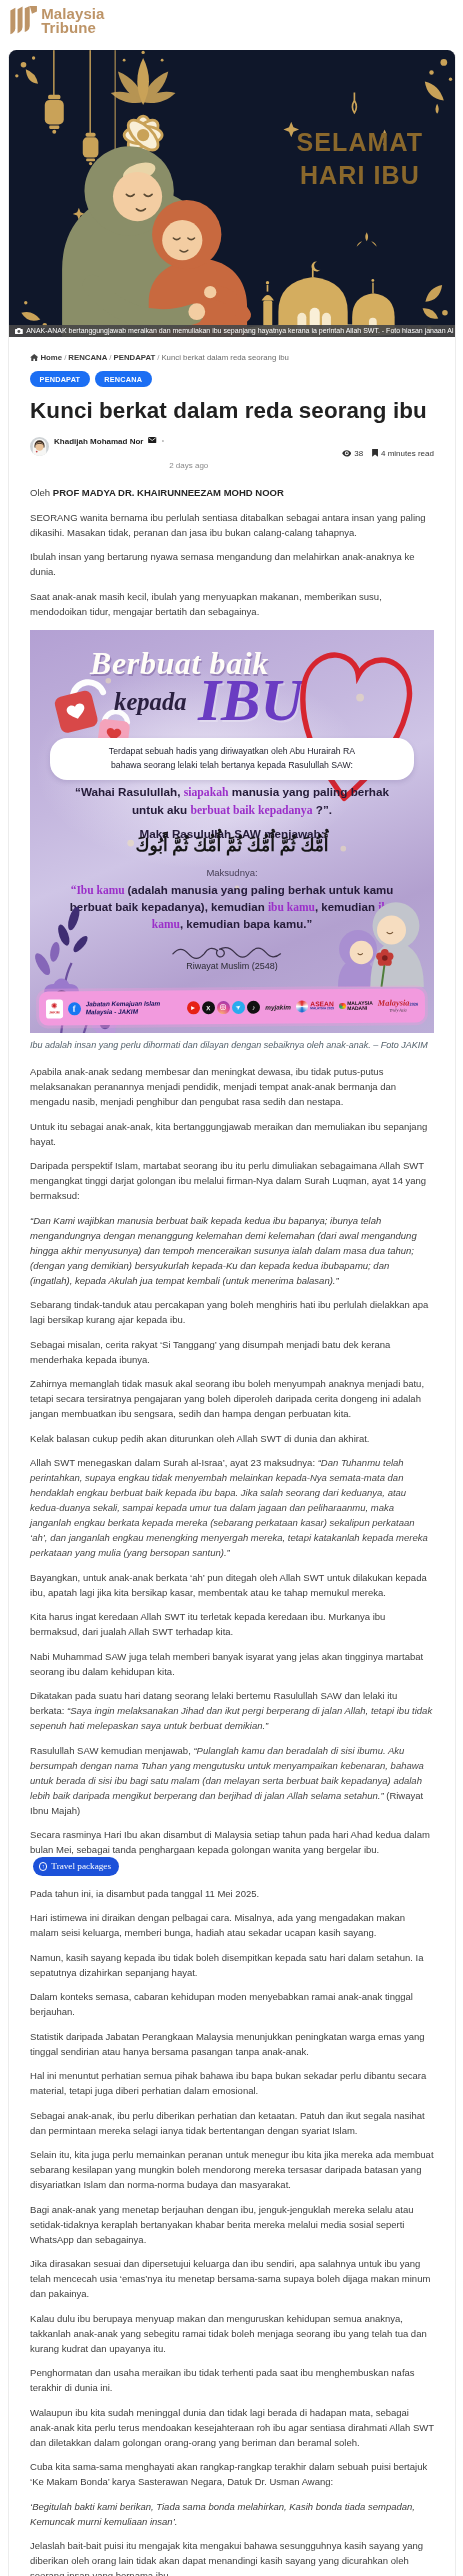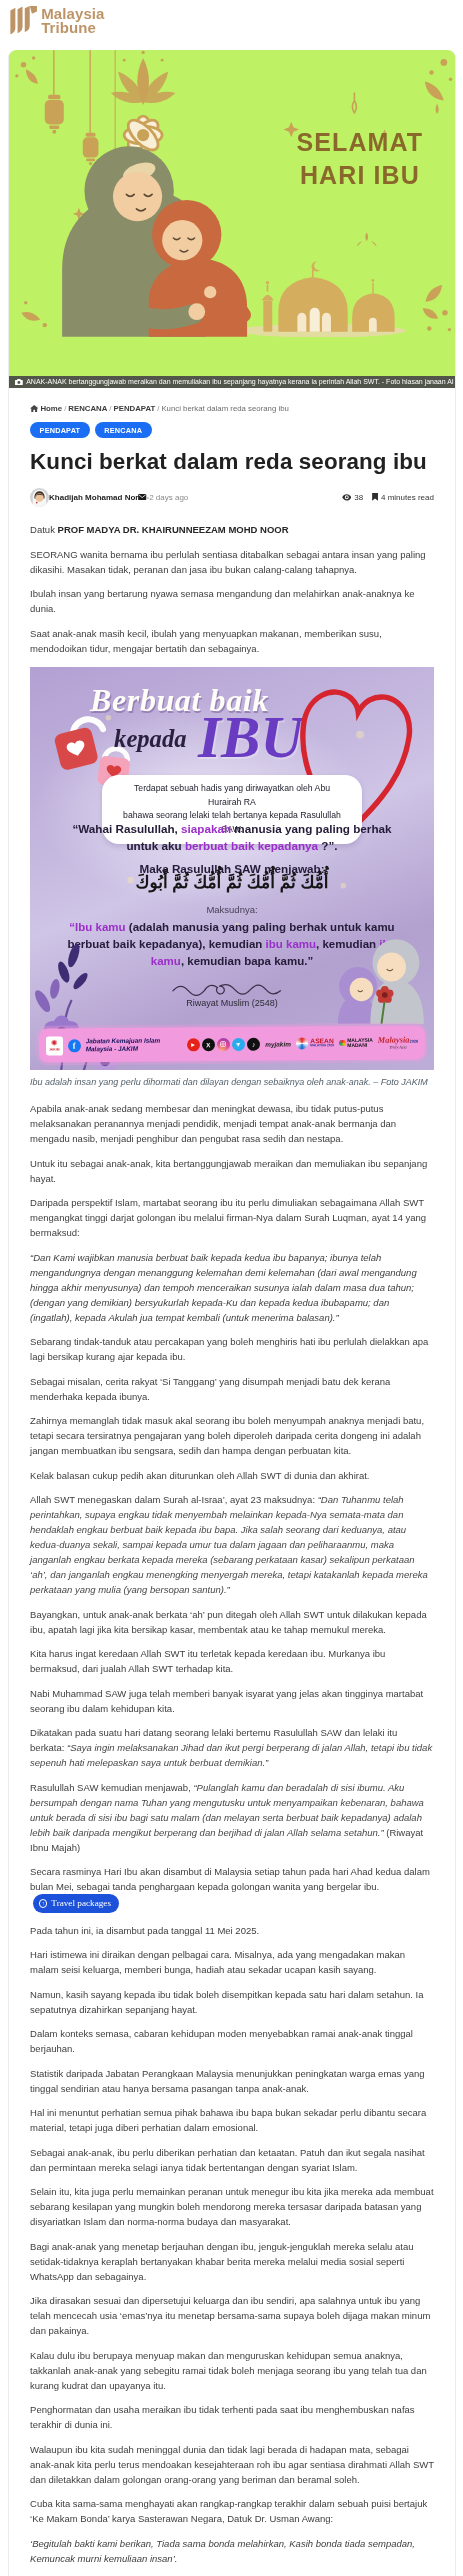--- a/index.html
+++ b/index.html
@@ -9,46 +9,46 @@
   
   .site-header { height:50px; padding:5.6px 0 0 6.7px; }
   .logo { display:flex; align-items:flex-start; gap:4.5px; cursor:pointer; }
   .logo-text { color:#bd9467; font-weight:bold; font-size:15px; line-height:0.98; letter-spacing:0.1px; padding-top:1.1px; }
   .logo-text span { display:block; }
 
   
   .article-card { margin:0 8.4px; border:0.6px solid #ececec; border-top:none; border-radius:7.8px 7.8px 0 0; }
 
   
-  .hero { position:relative; height:338px; border-radius:7.3px 7.3px 0 0; overflow:hidden; background:#bef264; }
+  .hero { position:relative; height:287px; border-radius:7.3px 7.3px 0 0; overflow:hidden; background:#0f172a; }
   .hero svg.hero-art { position:absolute; inset:0; }
   .hero-title { position:absolute; left:275px; top:76px; width:151px; text-align:center;
     color:#8a682c; font-weight:800; font-size:25px; letter-spacing:1.1px; line-height:1.32; }
   .hero-caption { position:absolute; left:0; right:0; bottom:0; height:12.3px; background:rgba(72,72,72,0.92);
     color:#fff; font-size:7px; display:flex; align-items:center; gap:3.4px; padding:0 5.6px; white-space:nowrap; }
 
   
   .content { padding:15.7px 20.7px 39px; }
 
   .breadcrumb { display:flex; align-items:center; gap:2px; font-size:7.8px; color:#8a8a8a; margin-bottom:9.5px; flex-wrap:nowrap; }
   .breadcrumb .crumb-link { color:#3a3a3a; font-weight:bold; text-decoration:none; cursor:pointer; }
   .breadcrumb .crumb-current { color:#6d6d6d; font-weight:normal; }
   .breadcrumb .sep { color:#9a9a9a; }
 
   .tags { display:flex; gap:5px; margin-bottom:9px; }
   .tag { background:#1b6ef3; color:#fff; font-weight:bold; font-size:7.3px; letter-spacing:0.2px;
     border-radius:558px; padding:3.4px 9.5px 3.9px; cursor:pointer; }
 
   h1.article-title { font-size:22.4px; line-height:1.3; color:#212121; letter-spacing:0.1px; margin:1.1px 0 11.2px; font-weight:bold; }
 
-  .meta { display:flex; align-items:center; margin-bottom:15.7px; font-size:8px; color:#4a4a4a; }
+  .meta { display:flex; gap:5px; margin-bottom:15.7px; font-size:8px; color:#4a4a4a; }
   .avatar { width:19px; height:19px; border-radius:50%; overflow:hidden; flex:0 0 auto; cursor:pointer; }
   .author-name { font-weight:bold; color:#1f1f1f; cursor:pointer; }
   .meta .dot { color:#b5b5b5; font-size:6.7px; }
-  .meta .posted { color:#8a8a8a; }
+  .meta .posted { color:#8a8a8a;margin-top:24px; }
   .meta-right { margin-left:auto; display:flex; align-items:center; gap:9px; color:#353535; }
   .meta-right .stat { display:flex; align-items:center; gap:2.8px; }
 
   .para { font-size:9.5px; line-height:15px; color:#3e3e3e; margin:0 0 9.5px; }
   .para.italic { font-style:italic; }
   .para b { color:#262626; }
   .para i { color:#474747; }
 
   .travel-pill { display:inline-flex; align-items:center; gap:3.9px; background:#1c51d9; color:#fff;
     border-radius:558px; padding:1.7px 8.4px 2.2px 5.6px; font-family:"Liberation Serif", serif; font-size:9.2px;
@@ -62,27 +62,27 @@
       radial-gradient(ellipse 235px 145px at 42% 34%, rgba(243,240,250,0.75), rgba(243,240,250,0) 70%),
       linear-gradient(158deg, #b3a0d3 0%, #c5b8df 34%, #cfc5e6 48%, #b2a0cf 74%, #bcaed8 100%);
   }
   .poster [data-abs] { position:absolute; }
   .pd-title1 { left:60px; top:14.5px; font-family:"Liberation Serif", serif; font-style:italic; font-weight:bold;
     font-size:32px; color:#fffdf8; text-shadow:1.1px 1.7px 0 rgba(104,76,140,0.45); letter-spacing:0.6px; }
   .pd-kepada { left:84px; top:58px; font-family:"Liberation Serif", serif; font-style:italic; font-weight:bold;
     font-size:24.6px; color:#2a2040; }
   .pd-ibu { left:168px; top:36px; font-family:"Liberation Serif", serif; font-style:italic; font-weight:bold;
     font-size:59px; color:#6a3cc2; text-shadow:1.7px 1.7px 0 rgba(255,255,255,0.25); }
-  .pd-box { left:50%; transform:translateX(-50%); top:108px; width:260px; background:#fff; border-radius:17px;
+  .pd-box { left:50%; transform:translateX(-50%); top:108px; width:364px; background:#fff; border-radius:17px;
     padding:7.3px 14.5px; text-align:center; font-size:8.7px; line-height:1.55; color:#1d1d2b;
     box-shadow:0 2.2px 5.6px rgba(80,60,120,0.18); }
   .pd-box span { display:block; }
   .pd-quote { left:50%; transform:translateX(-50%); top:154px; width:324px; text-align:center;
     font-weight:bold; font-size:11.7px; line-height:1.45; color:#241b38; }
-  .pd-quote .hl, .pd-trans .hl { color:#9b2fc9; }
+  .pd-quote .hl, .pd-trans .hl { color:#9b2fc9;font-family:Liberation Serif, serif; }
   .pd-answer { margin-top:6px; }
   .pd-arabic { left:0; right:0; top:205px; text-align:center; direction:rtl; font-size:17px; font-weight:bold; color:#151515; }
   .pd-maksud { left:0; right:0; top:237px; text-align:center; font-size:9.5px; color:#473f56; }
   .pd-trans { left:50%; transform:translateX(-50%); top:252px; width:335px; text-align:center;
     font-weight:bold; font-size:11.5px; line-height:1.45; color:#241b38; }
   .pd-squig { left:50%; transform:translateX(-50%); top:316px; }
   .pd-source { left:0; right:0; top:331px; text-align:center; font-size:9px; color:#2c2c34; }
   .pd-flowers { left:-3.4px; bottom:-4.5px; z-index:1; }
   .pd-figures { right:1.1px; bottom:46px; z-index:2; }
 
@@ -335,21 +335,21 @@
             <svg width="6.1" height="7.8" viewBox="0 0 12 16" fill="#2f2f2f">
                 <path d="M0 0 H12 V16 L6 11.5 L0 16 Z"></path>
               </svg>
           </span>
           <span>4 minutes read</span>
         </span>
       </span>
     </div>
 
     <div id="intro-body">
-        <p class="para byline"><span>Datuk </span><b>PROF MADYA DR. KHAIRUNNEEZAM MOHD NOOR</b></p>
+        <p class="para byline"><span>Oleh </span><b>PROF MADYA DR. KHAIRUNNEEZAM MOHD NOOR</b></p>
         <p class="para"><span>SEORANG wanita bernama ibu perlulah sentiasa ditabalkan sebagai antara insan yang paling dikasihi. Masakan tidak, peranan dan jasa ibu bukan calang-calang tahapnya.</span></p>
         <p class="para"><span>Ibulah insan yang bertarung nyawa semasa mengandung dan melahirkan anak-anaknya ke dunia.</span></p>
         <p class="para"><span>Saat anak-anak masih kecil, ibulah yang menyuapkan makanan, memberikan susu, mendodoikan tidur, mengajar bertatih dan sebagainya.</span></p>
       </div>
 
     <figure class="poster">
       <svg data-abs="" style="left:67px; top:34px; opacity:.5" width="280" height="235" viewBox="0 0 500 420">
         <g fill="#f3e4b4">
             <circle cx="20" cy="30" r="5"></circle>
             <circle cx="470" cy="60" r="7"></circle>

